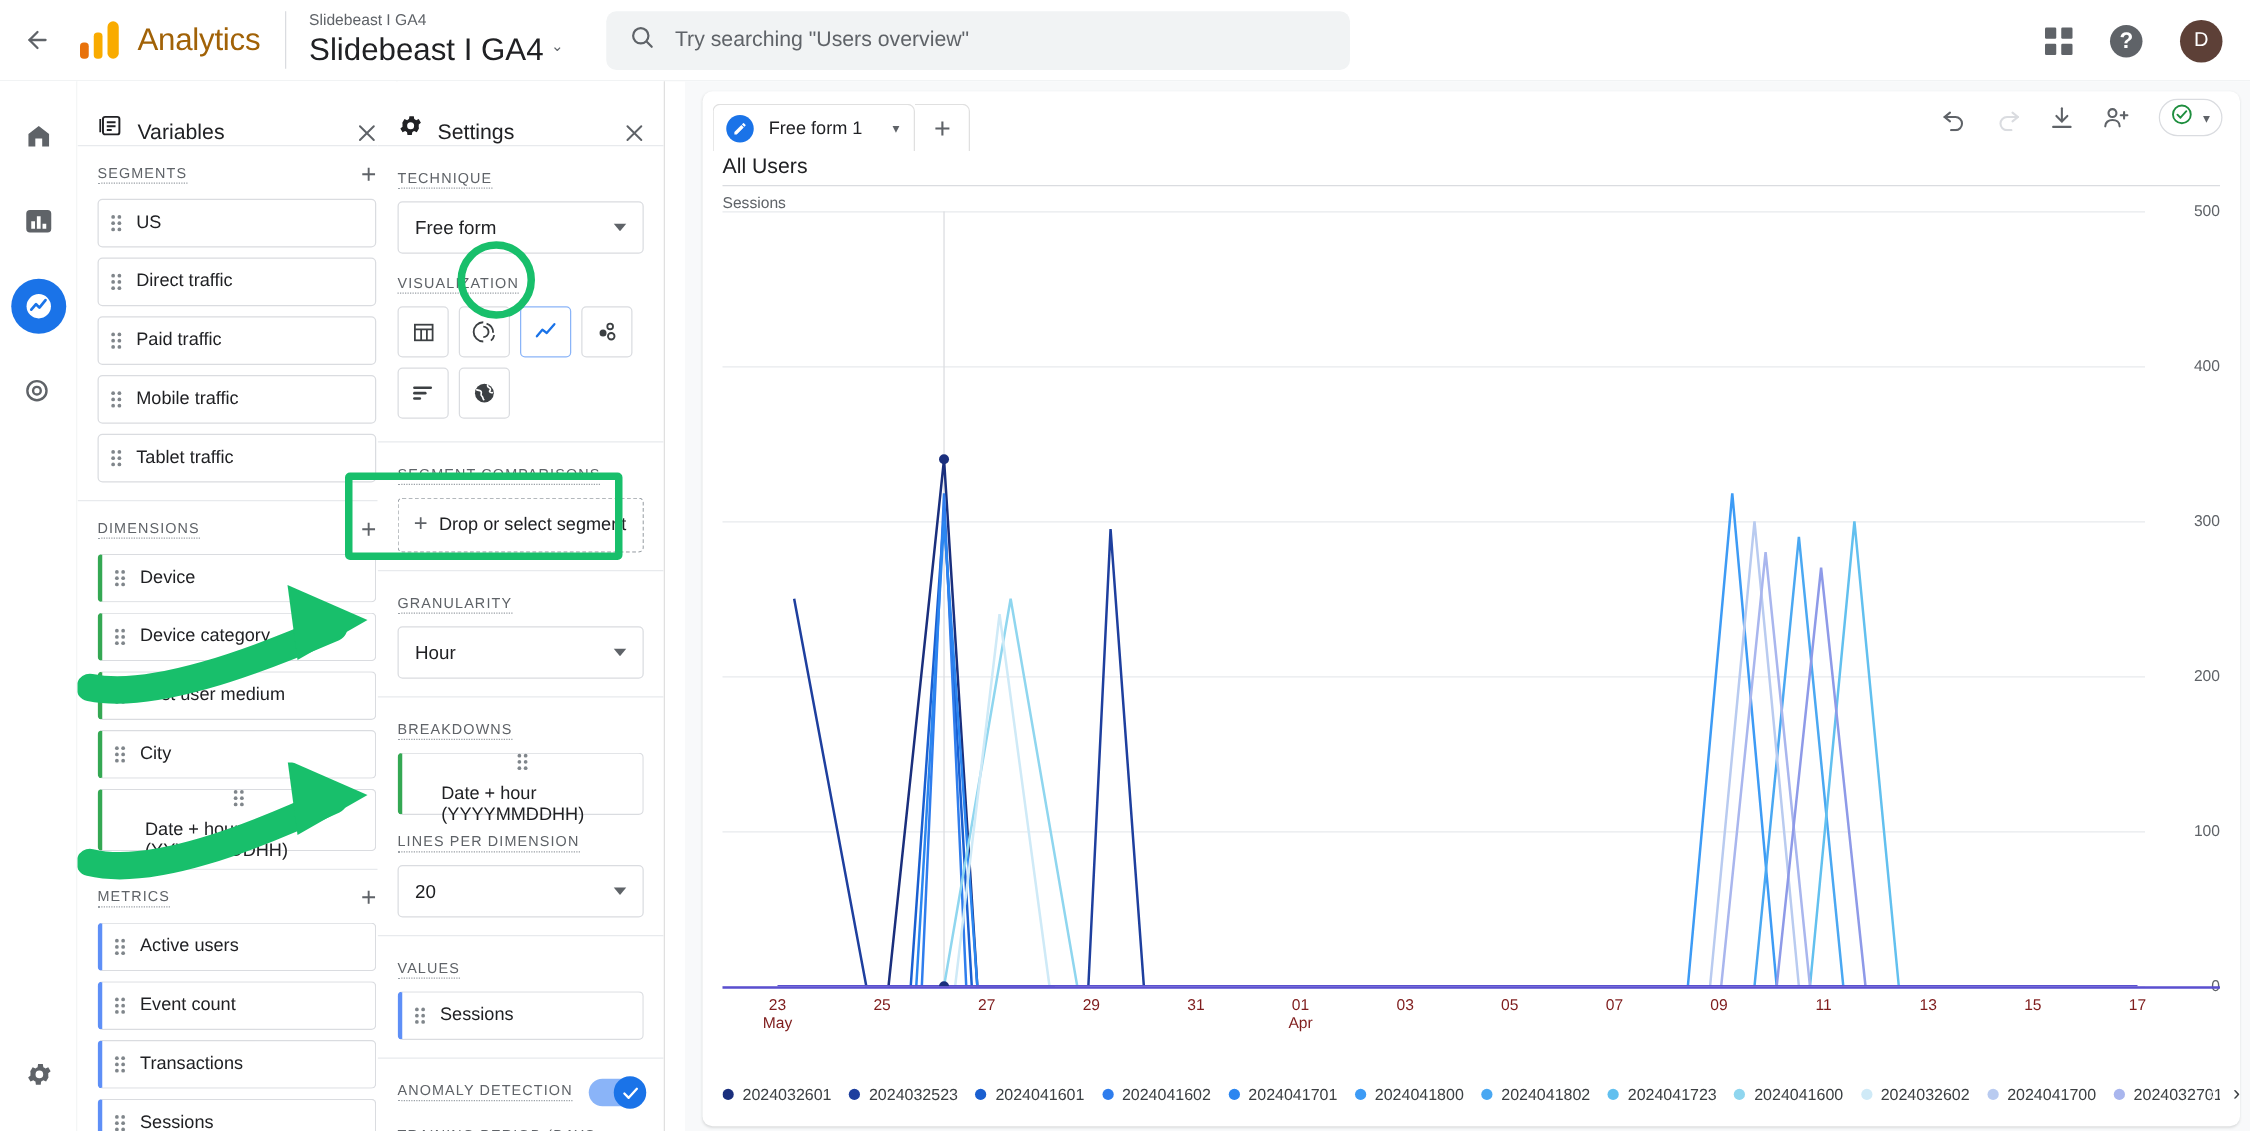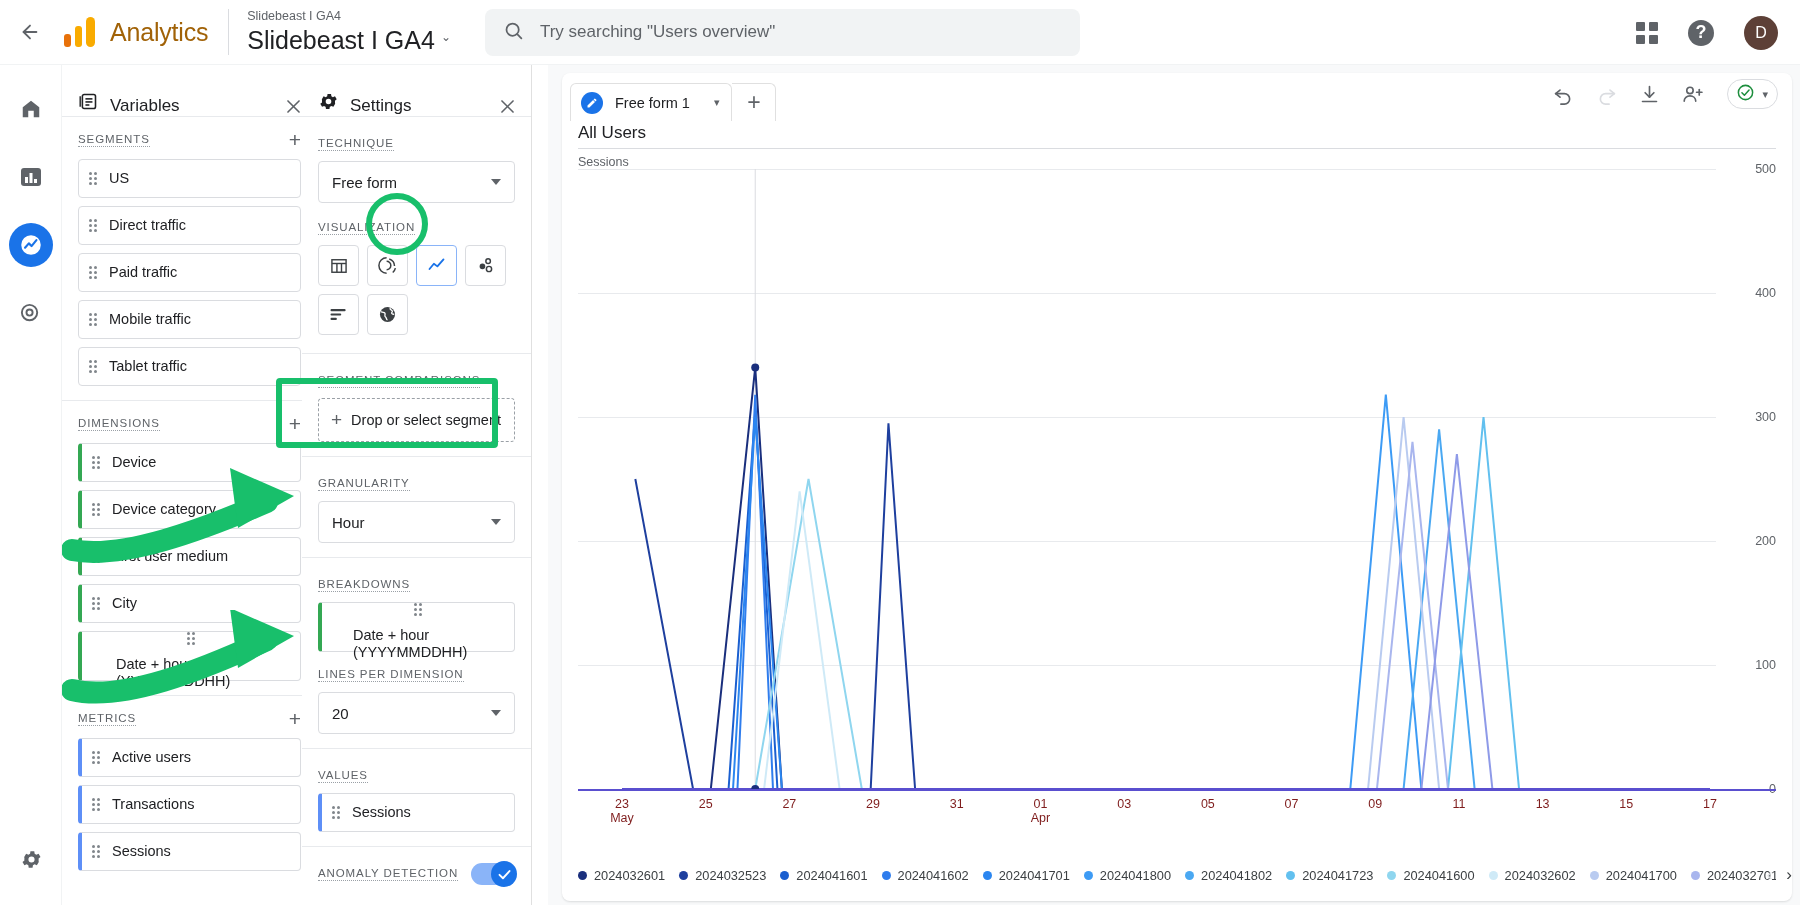--- a/index.html
+++ b/index.html
@@ -410,20 +410,31 @@
       <div class="chip met">
         <span class="dots">
             <i></i>
             <i></i>
             <i></i>
             <i></i>
             <i></i>
             <i></i>
           </span>
         <span class="chip-label">Active users</span>
+      </div>
+      <div class="chip met">
+        <span class="dots">
+            <i></i>
+            <i></i>
+            <i></i>
+            <i></i>
+            <i></i>
+            <i></i>
+          </span>
+        <span class="chip-label">Event count</span>
       </div>
       <div class="chip met">
         <span class="dots">
             <i></i>
             <i></i>
             <i></i>
             <i></i>
             <i></i>
             <i></i>
           </span>

